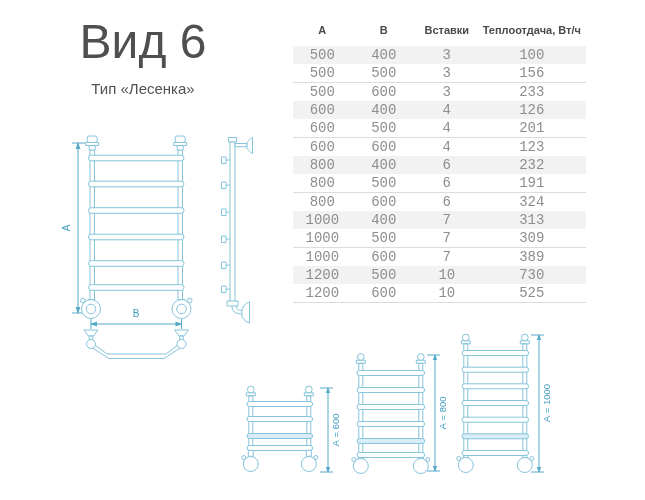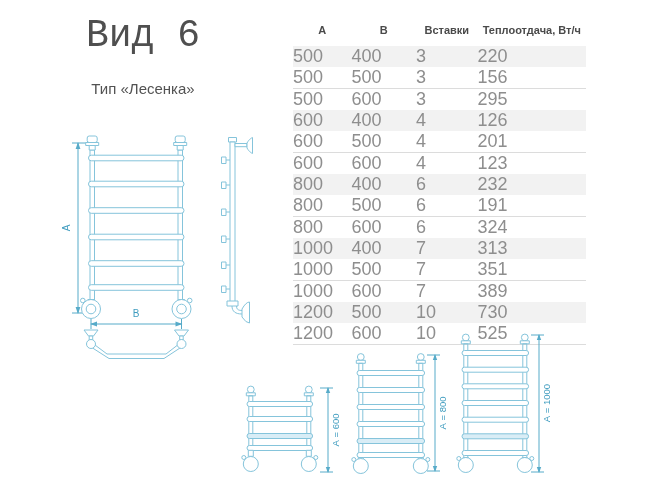--- a/index.html
+++ b/index.html
@@ -2,36 +2,36 @@
 <html><head>
 <meta charset="utf-8">
 <style>
   html,body{margin:0;padding:0;}
   body{
     width:645px;height:500px;position:relative;overflow:hidden;
     background:#ffffff;font-family:"Liberation Sans",sans-serif;
   }
   .page-title{
     position:absolute;left:38px;top:14px;width:210px;text-align:center;
-    font-family:Liberation Mono, monospace;font-size:38px;color:#4f4f4f;line-height:1.15;
+    font-family:Liberation Sans, sans-serif;font-size:48px;color:#4f4f4f;line-height:1.15;
   }
   .page-subtitle{
     position:absolute;left:38px;top:80px;width:210px;text-align:center;
     font-size:15px;color:#525252;
   }
   table.spec{
     position:absolute;left:293px;top:18px;width:293px;
     border-collapse:collapse;table-layout:fixed;
   }
   table.spec th{
     font-size:11px;font-weight:bold;color:#4a4a4a;text-align:center;
     padding:6px 0 10px 0;white-space:nowrap;
   }
   table.spec td{
-    font-size:18px;color:#8e8e8e;text-align:left;height:18px;padding:0;
+    font-size:14px;color:#8e8e8e;text-align:center;height:18px;padding:0;font-family:Liberation Mono, monospace;
   }
   table.spec tbody tr:nth-child(3n+1){background:#f2f2f2;}
   table.spec tbody tr:nth-child(3n+2),
   table.spec tbody tr:last-child{border-bottom:1px solid #dcdcdc;}
   svg.draw{position:absolute;overflow:visible;}
   svg.draw *{vector-effect:non-scaling-stroke;}
   .st{stroke:#85c4db;stroke-width:1;fill:none;}
   .stw{stroke:#85c4db;stroke-width:1;fill:#ffffff;}
   .sth{stroke:#85c4db;stroke-width:1;fill:#d9edf6;}
   .dim{stroke:#57abc9;stroke-width:1;fill:none;}
@@ -57,33 +57,33 @@
       <th>В</th>
       <th>Вставки</th>
       <th>Теплоотдача, Вт/ч</th>
     </tr>
   </thead>
   <tbody>
     <tr>
         <td>500</td>
         <td>400</td>
         <td>3</td>
-        <td>220</td>
+        <td>100</td>
       </tr>
     <tr>
         <td>500</td>
         <td>500</td>
         <td>3</td>
         <td>156</td>
       </tr>
     <tr>
         <td>500</td>
         <td>600</td>
         <td>3</td>
-        <td>295</td>
+        <td>233</td>
       </tr>
     <tr>
         <td>600</td>
         <td>400</td>
         <td>4</td>
         <td>126</td>
       </tr>
     <tr>
         <td>600</td>
         <td>500</td>
@@ -117,21 +117,21 @@
     <tr>
         <td>1000</td>
         <td>400</td>
         <td>7</td>
         <td>313</td>
       </tr>
     <tr>
         <td>1000</td>
         <td>500</td>
         <td>7</td>
-        <td>351</td>
+        <td>309</td>
       </tr>
     <tr>
         <td>1000</td>
         <td>600</td>
         <td>7</td>
         <td>389</td>
       </tr>
     <tr>
         <td>1200</td>
         <td>500</td>

